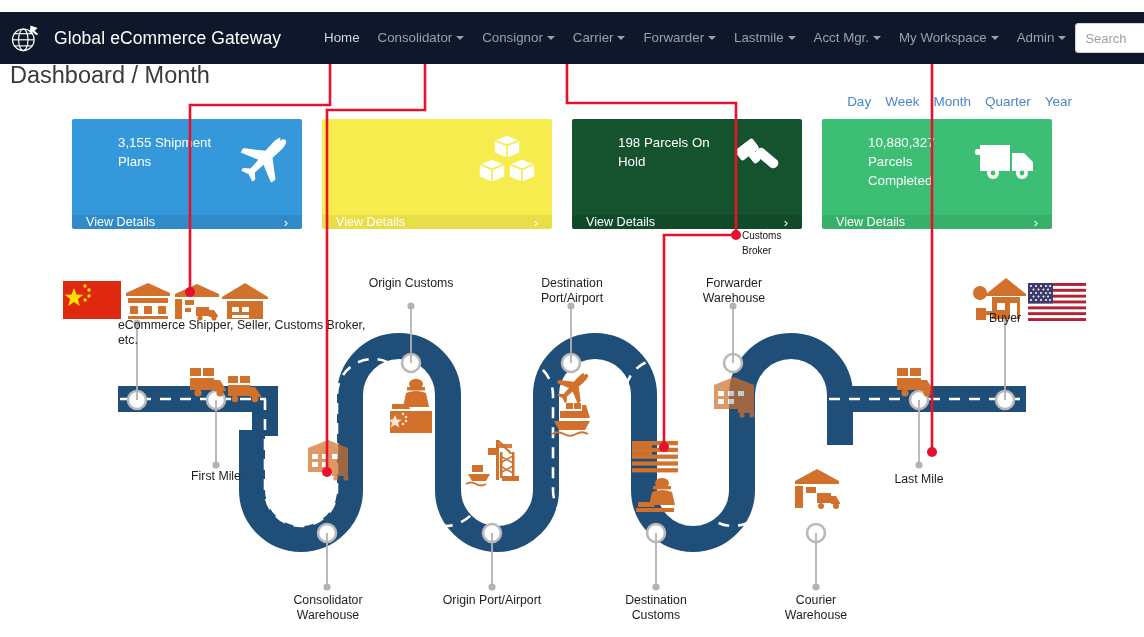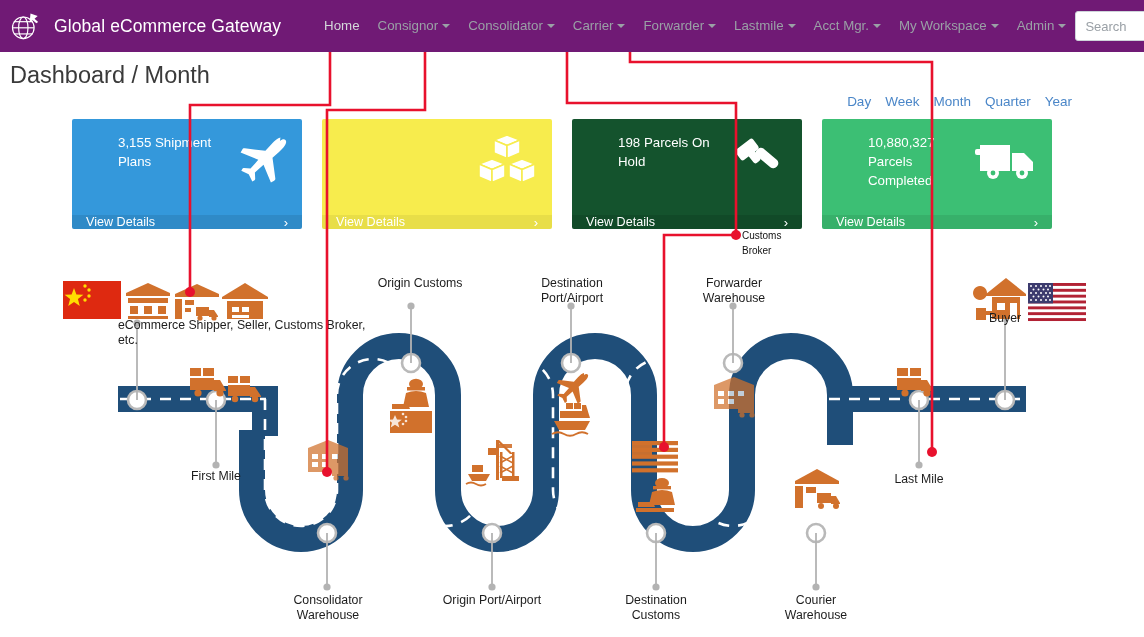--- a/index.html
+++ b/index.html
@@ -6,23 +6,23 @@
   html, body {
     width: 1144px; height: 637px;
     font-family: "Liberation Sans", sans-serif;
     background: #ffffff;
     overflow: hidden;
   }
   #app { position: relative; width: 1144px; height: 637px; }
 
   
   .navbar {
-    position: absolute; top: 0; left: 0;
+    position: absolute; top: 12px; left: 0;
     width: 1144px; height: 52px;
-    background: #701a75;
+    background: #0f172a;
     display: flex; align-items: center;
     z-index: 5;
   }
   .brand { display: flex; align-items: center; margin-left: 8px; }
   .brand-logo { width: 36px; height: 36px; flex: 0 0 36px; }
   .brand-text {
     color: #ffffff; font-size: 17.5px; margin-left: 10px;
     white-space: nowrap; letter-spacing: .1px;
   }
   .nav-links { display: flex; align-items: center; margin-left: 34px; }
@@ -109,22 +109,22 @@
             <path d="M6.5 28.8 H27.5"></path>
           </g>
           <path d="M25 6 L33 9 L29.5 12 L33.5 15.5 L31.5 17 L27.5 13.5 L24 16 Z" fill="#ffffff"></path>
         </svg>
       </span>
       <span class="brand-text">Global eCommerce Gateway</span>
     </div>
 
     <div class="nav-links">
       <div class="nav-item active"><span>Home</span></div>
+      <div class="nav-item"><span>Consolidator</span><i class="caret"></i></div>
       <div class="nav-item"><span>Consignor</span><i class="caret"></i></div>
-      <div class="nav-item"><span>Consolidator</span><i class="caret"></i></div>
       <div class="nav-item"><span>Carrier</span><i class="caret"></i></div>
       <div class="nav-item"><span>Forwarder</span><i class="caret"></i></div>
       <div class="nav-item"><span>Lastmile</span><i class="caret"></i></div>
       <div class="nav-item"><span>Acct Mgr.</span><i class="caret"></i></div>
       <div class="nav-item"><span>My Workspace</span><i class="caret"></i></div>
       <div class="nav-item"><span>Admin</span><i class="caret"></i></div>
     </div>
 
     <div class="nav-search-wrap">
       <input class="nav-search" type="text" placeholder="Search" style="">
@@ -534,21 +534,21 @@
         <rect x="0" y="10" width="24" height="12"></rect>
         <path d="M24 12 h6 l6 10 v1 h-12 z"></path>
         <circle cx="8" cy="25" r="3.6"></circle>
           <circle cx="30" cy="25" r="3.6"></circle>
       </g>
     </svg>
   </div>
 
   <div class="dlabel" style="left:118px; top:318px; width:250px; text-align:left;">eCommerce Shipper, Seller, Customs Broker, etc.</div>
 
-  <div class="dlabel" style="left:370px; top:276px; width:100px;">Origin Customs</div>
+  <div class="dlabel" style="left:361px; top:276px; width:100px;">Origin Customs</div>
   <div class="dlabel" style="left:516px; top:276px; width:112px;">Destination Port/Airport</div>
   <div class="dlabel" style="left:680px; top:276px; width:108px;">Forwarder Warehouse</div>
   <div class="dlabel" style="left:965px; top:311px; width:80px;">Buyer</div>
   <div class="dlabel" style="left:176px; top:469px; width:80px;">First Mile</div>
   <div class="dlabel" style="left:879px; top:472px; width:80px;">Last Mile</div>
   <div class="dlabel" style="left:272px; top:593px; width:112px;">Consolidator Warehouse</div>
   <div class="dlabel" style="left:440px; top:593px; width:104px;">Origin Port/Airport</div>
   <div class="dlabel" style="left:604px; top:593px; width:104px;">Destination Customs</div>
   <div class="dlabel" style="left:764px; top:593px; width:104px;">Courier Warehouse</div>
 

